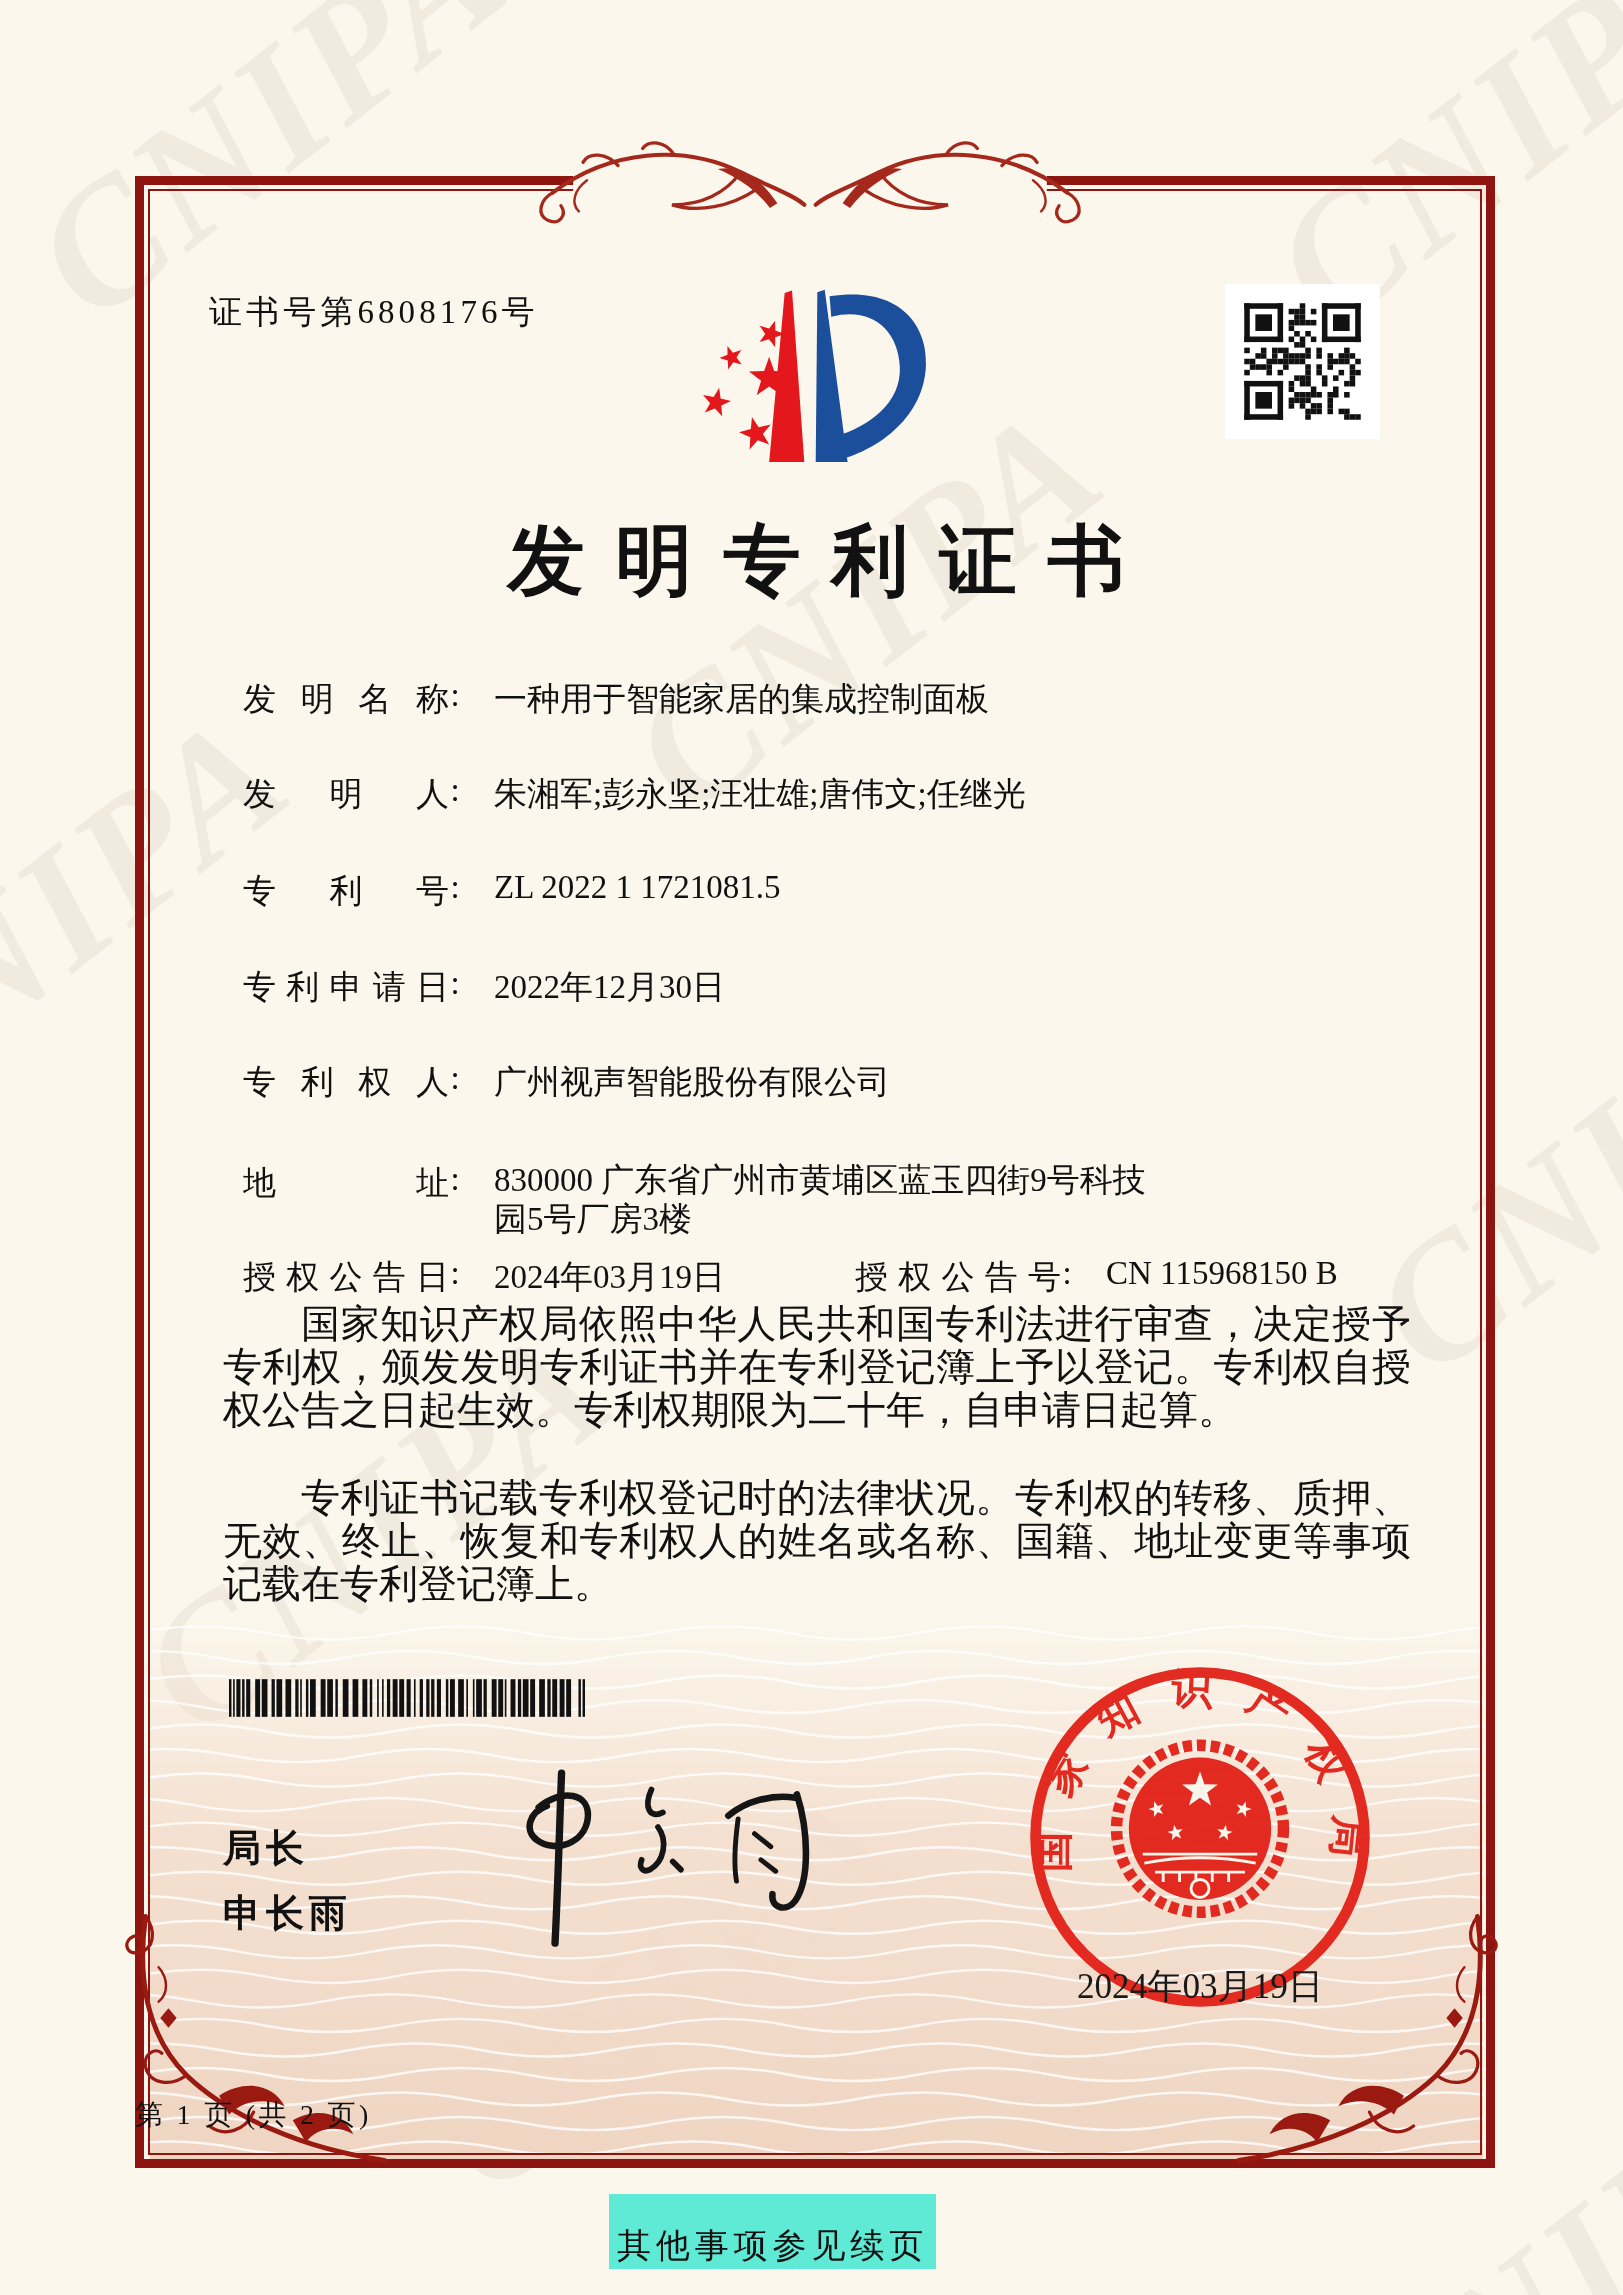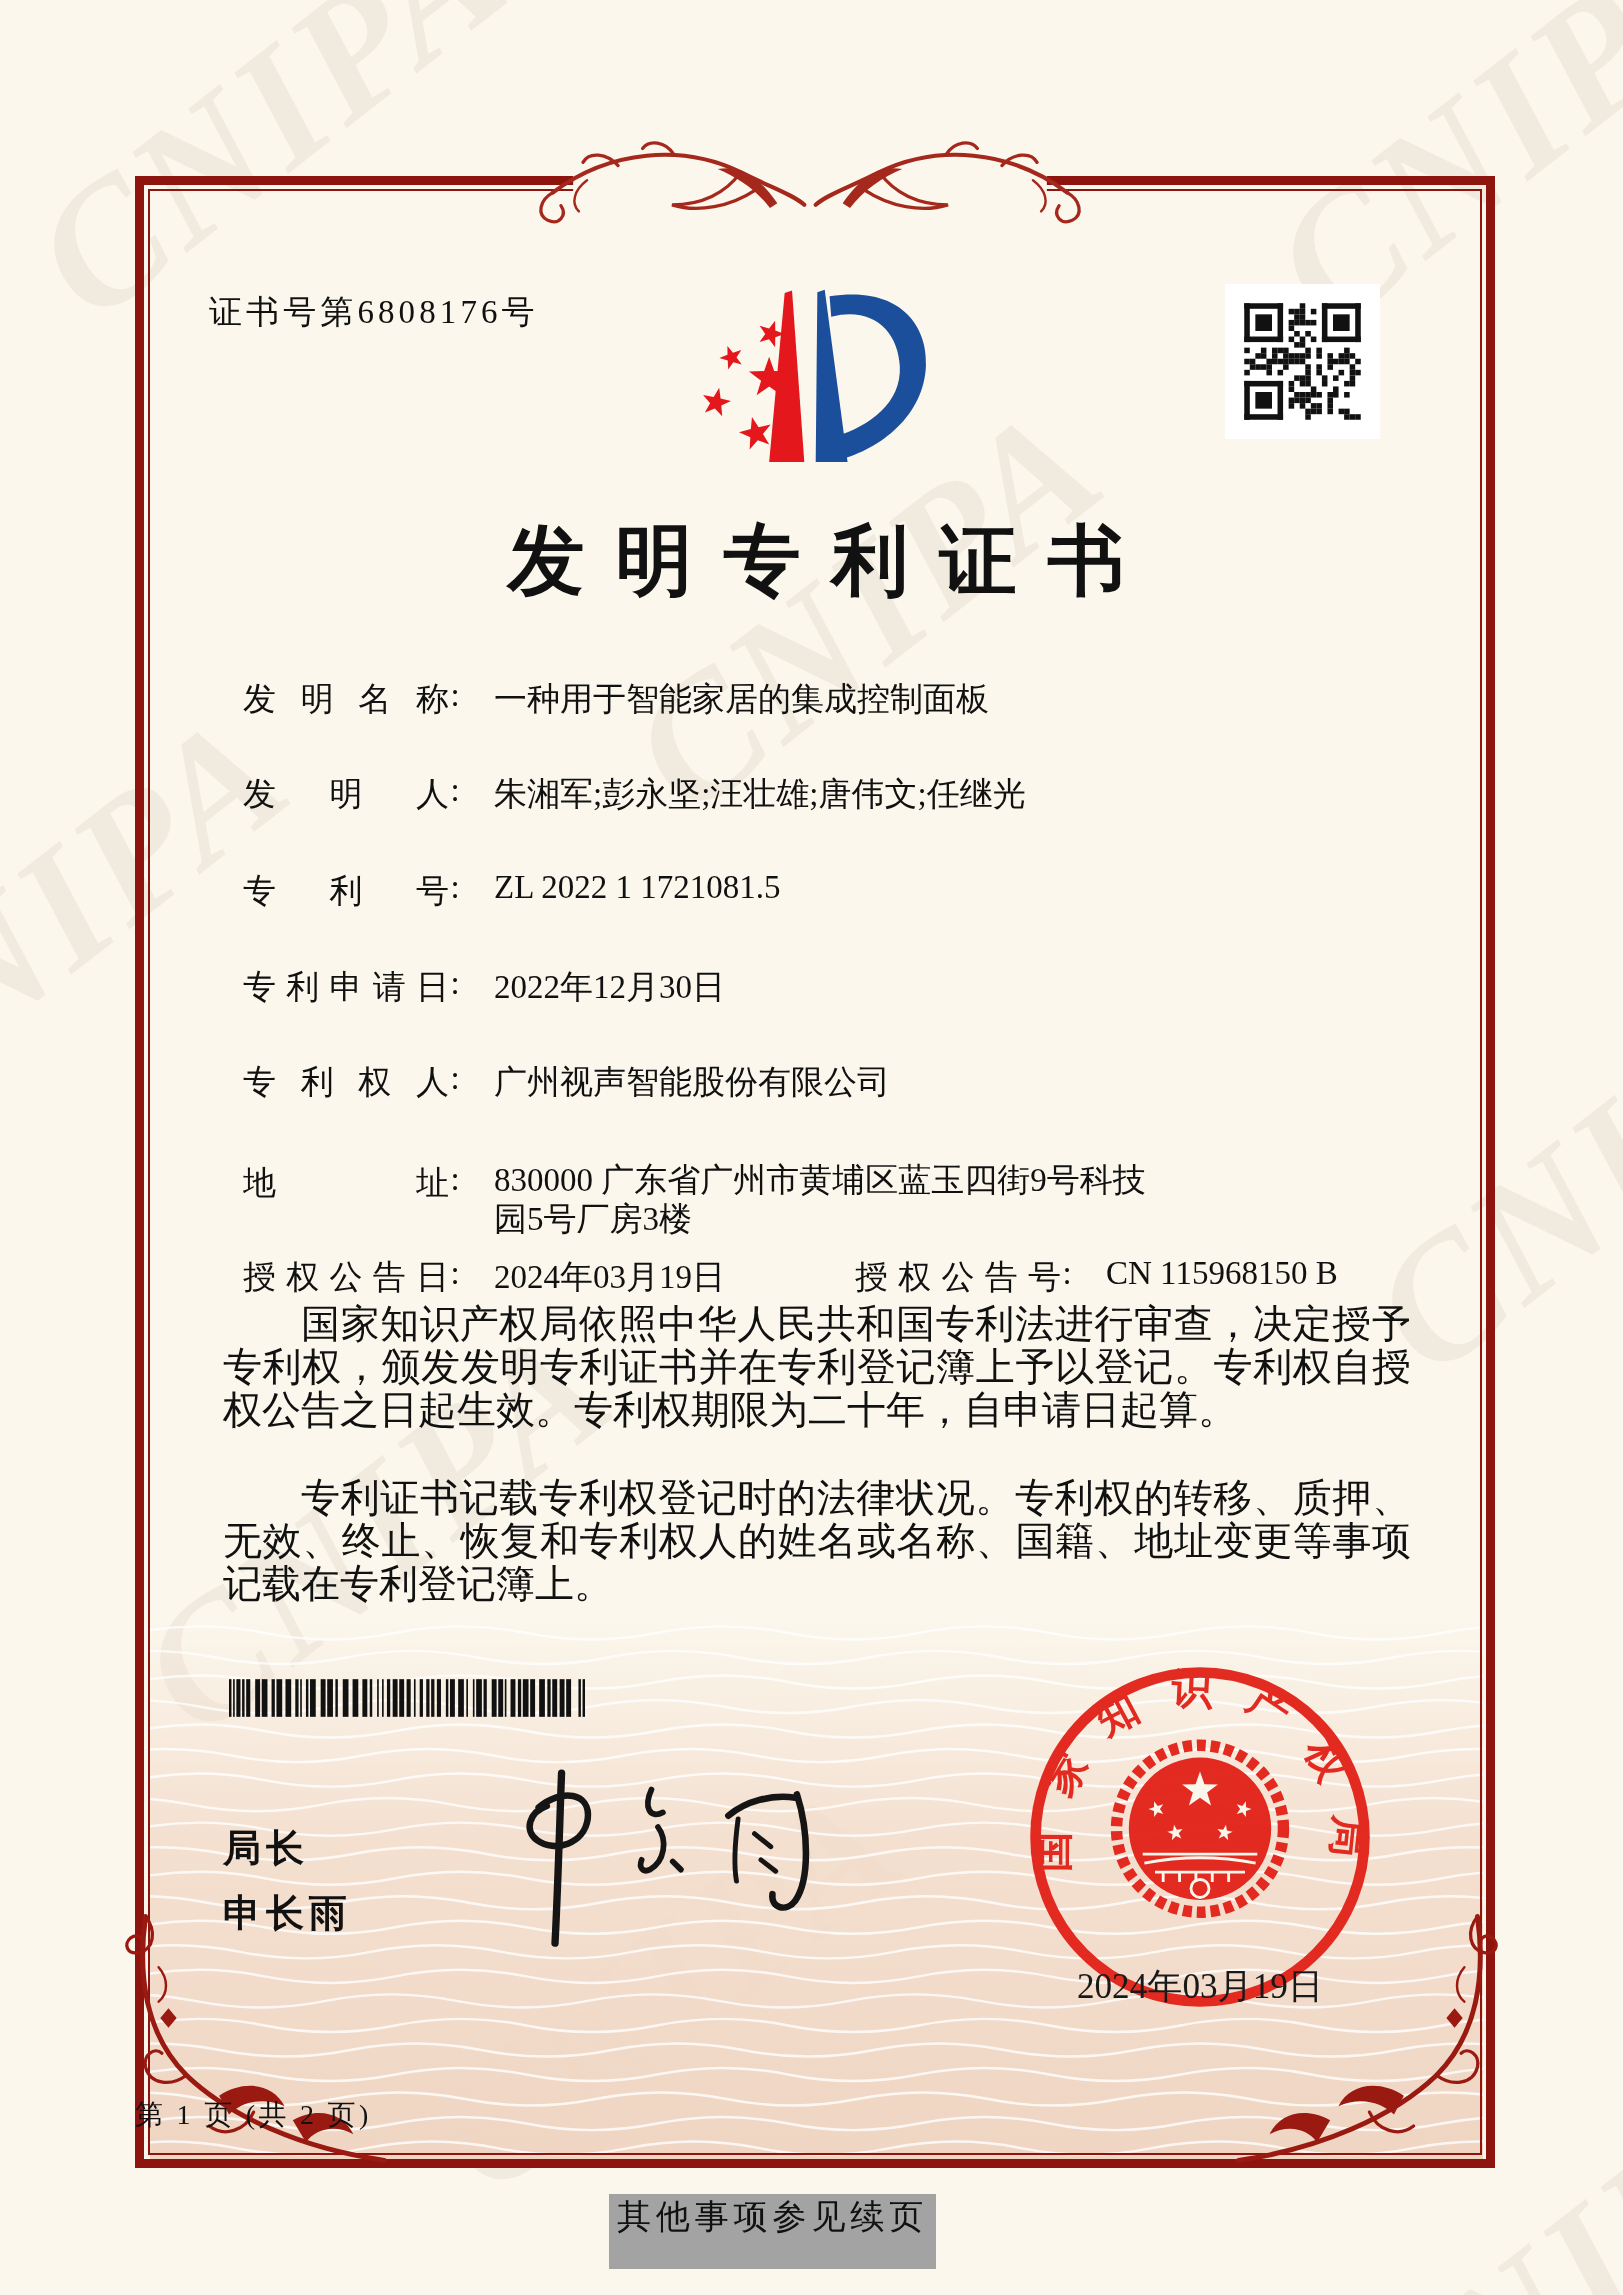--- a/index.html
+++ b/index.html
@@ -68,21 +68,21 @@
   .signature{position:absolute;left:483px;top:1765px;z-index:4;}
   
   .seal{position:absolute;left:1020px;top:1661px;z-index:5;}
   
   .page-info{
     position:absolute;left:135px;top:2096px;width:1362px;z-index:4;
     text-align:left;font-size:28px;letter-spacing:3.3px;
   }
   .footer-band{
     position:absolute;left:609px;top:2194px;width:327px;height:75px;
-    background:#a3a3a3;z-index:3;display:flex;align-items:flex-start;justify-content:center;
+    background:#5eead4;z-index:3;display:flex;align-items:flex-end;justify-content:center;
   }
   .footer-note{font-size:34px;letter-spacing:4.9px;}
   .ornament{position:absolute;z-index:3;}
 </style>
 </head>
 <body>
 
 <svg width="0" height="0" style="position:absolute" aria-hidden="true">
   <defs>
     <path id="star5" d="M0,-20 L4.7,-6.5 L19,-6.2 L7.6,2.5 L11.8,16.2 L0,8 L-11.8,16.2 L-7.6,2.5 L-19,-6.2 L-4.7,-6.5 Z"></path>

